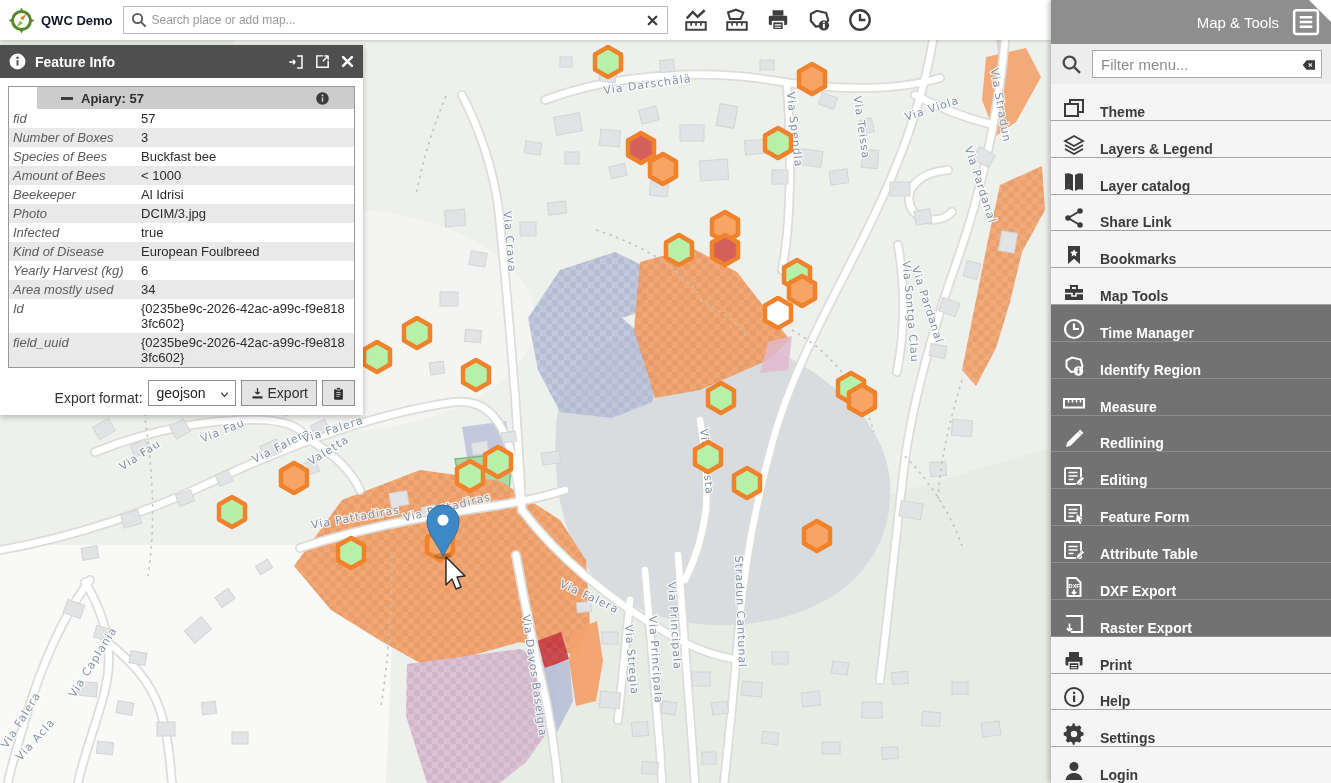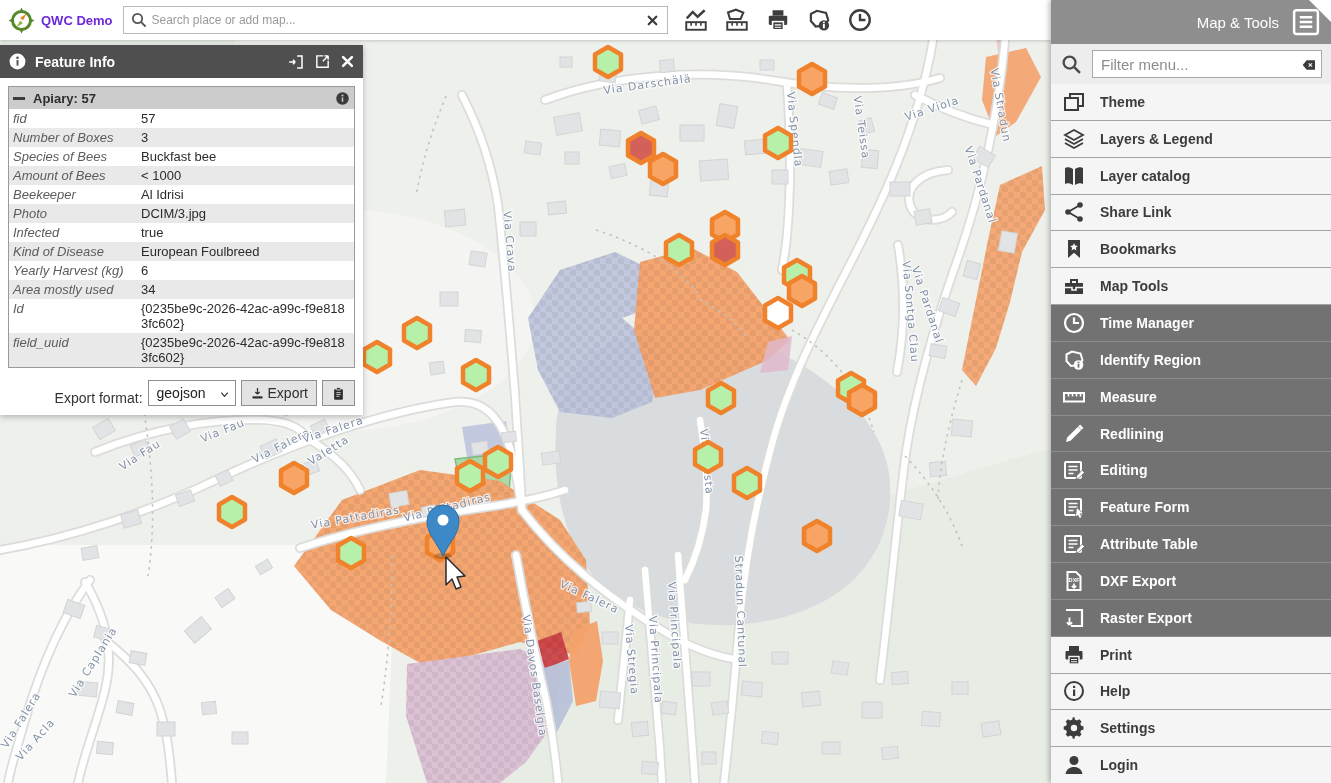--- a/index.html
+++ b/index.html
@@ -8,40 +8,40 @@
   .stage { position:relative; width:1331px; height:783px; }
 
   
   .map { position:absolute; left:0; top:0; width:1051px; height:783px; background:#eef0ec; }
   .map svg { display:block; }
 
   
   .topbar { position:absolute; left:0; top:0; width:1051px; height:40px; background:#ffffff;
     display:flex; align-items:center; box-shadow:0 1px 3px rgba(0,0,0,.18); z-index:30; }
   .logo { display:flex; align-items:center; gap:6px; padding:0 10px 0 8px; }
-  .logo-name { font-size:13px; font-weight:bold; color:#6d28d9; white-space:nowrap; }
+  .logo-name { font-size:13px; font-weight:bold; color:#0f172a; white-space:nowrap; }
   .searchbox { position:relative; width:545px; height:28px; border:1px solid #b9b9b9; background:#fff;
     display:flex; align-items:center; }
   .searchbox svg.mag { margin:0 4px 0 6px; color:#555; flex:0 0 auto; }
   .searchbox input { flex:1; border:none; outline:none; font-size:12px; color:#333; min-width:0;
     font-family:"Liberation Sans",sans-serif; }
   .searchbox input::placeholder { color:#9a9a9a; }
   .searchbox .clear-x { color:#3a3a3a; margin:0 8px; cursor:pointer; flex:0 0 auto; }
   .tb-tools { display:flex; align-items:center; gap:13px; margin-left:14px; color:#3e3e3e; }
   .tb-btn { width:28px; height:28px; display:flex; align-items:center; justify-content:center; cursor:pointer; }
 
   
   .fi-panel { position:absolute; left:0; top:45px; width:363px; background:#ffffff; z-index:20;
     box-shadow:0 2px 6px rgba(0,0,0,.25); }
   .fi-header { height:33px; background:#4f4f4f; color:#fff; display:flex; align-items:center; padding:0 8px; }
   .fi-title { font-size:14px; font-weight:bold; margin-left:8px; flex:1; }
   .fi-hbtn { color:#fff; margin-left:9px; cursor:pointer; display:flex; }
   .fi-body { padding:8px 8px 9px 8px; }
   .fi-table { border:1px solid #999; font-size:13px; }
-  .fi-sect { background:#cccccc; display:flex; align-items:center; padding:2px 4px; height:22px; }
+  .fi-sect { background:#cccccc; display:flex; align-items:center; padding:2px 24px; height:22px;margin-left:28px; }
   .fi-sect-title { font-weight:bold; color:#2e2e2e; margin-left:8px; flex:1; }
   .fi-minus { width:12px; height:3px; background:#3c3c3c; cursor:pointer; }
   .fi-row { display:flex; padding:1px 0; background:#fff; }
   .fi-row:nth-child(even) { background:#e9e9e9; }
   .fi-label { width:132px; flex:0 0 132px; font-style:italic; color:#5c5c5c; padding:1px 4px; }
   .fi-value { flex:1; color:#2b2b2b; padding:1px 4px 1px 0; word-break:break-all; line-height:15px; }
   .fi-export { margin-top:12px; display:flex; justify-content:flex-end; align-items:flex-end; gap:5px; font-size:14px; color:#333; }
   .fi-select { position:relative; border:1px solid #8f8f8f; background:#fff; height:26px; width:88px;
     display:flex; align-items:center; padding:0 22px 0 8px; font-size:14px; color:#222; cursor:pointer; }
   .fi-select svg { position:absolute; right:5px; top:8px; color:#333; }
@@ -60,21 +60,21 @@
     clip-path:polygon(0 0,100% 0,100% 100%); }
   .sb-filter { height:40px; background:#ededed; display:flex; align-items:center; padding:0 9px; gap:9px;
     flex:0 0 40px; }
   .sb-filter .mag { color:#4a4a4a; flex:0 0 auto; }
   .sb-input-wrap { position:relative; flex:1; }
   .sb-input-wrap input { width:100%; height:28px; border:1px solid #a8a8a8; padding:0 26px 0 8px;
     font-size:15px; color:#333; outline:none; font-family:"Liberation Sans",sans-serif; }
   .sb-input-wrap input::placeholder { color:#8d8d8d; }
   .sb-input-wrap .bsp { position:absolute; right:5px; top:7px; color:#3c3c3c; cursor:pointer; }
   .sb-menu { flex:1; display:flex; flex-direction:column; }
-  .menu-item { flex:1; display:flex; align-items:center; padding:0 0 0 11px; gap:14px;
+  .menu-item { flex:1; display:flex; align-items:flex-end; padding:0 0 0 11px; gap:14px;
     background:#f5f5f5; color:#3c3c3c; border-bottom:1px solid #a3a3a3; cursor:pointer; --bg:#f5f5f5; }
   .menu-item.dark { background:#727272; color:#ffffff; border-bottom:1px solid #8d8d8d; --bg:#727272; }
   .menu-item:last-child { border-bottom:none; }
   .mi-icon { width:24px; height:24px; flex:0 0 24px; }
   .mi-label { font-size:14px; font-weight:bold; }
 
   svg.i { display:block; }
 </style>
 </head>
 <body>

